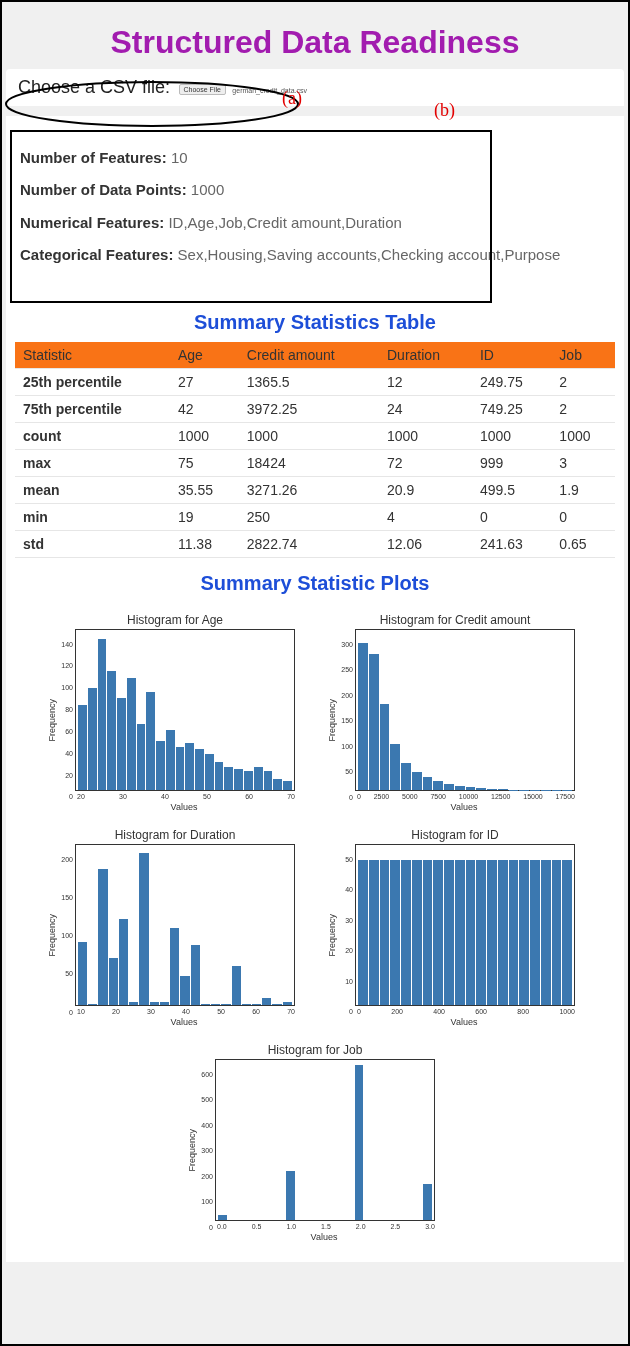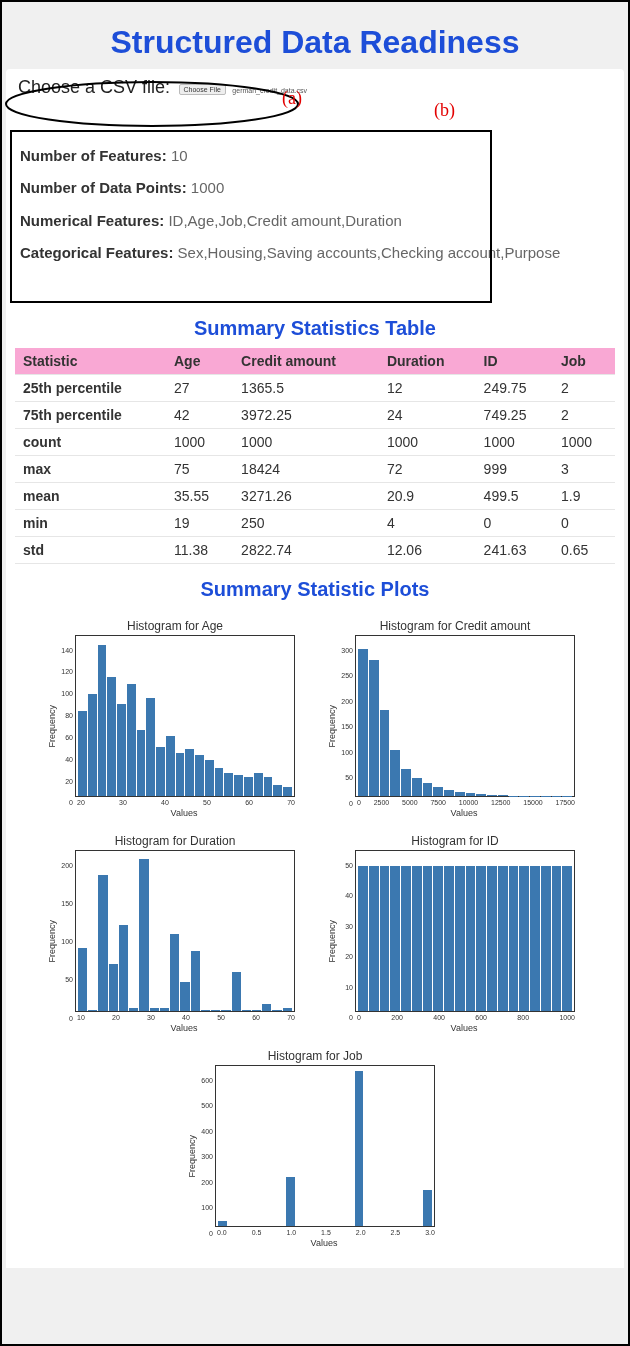--- a/index.html
+++ b/index.html
@@ -16,21 +16,21 @@
     background: #f0f0f0;
     border: 2px solid #000;
     box-sizing: border-box;
     position: relative;
   }
   .header {
     text-align: center;
     padding: 22px 10px 8px;
     font-size: 32px;
     font-weight: 700;
-    color: #1d4ed8;
+    color: #a21caf;
   }
   .filepicker-wrap {
     padding: 8px 10px 8px 12px;
     background: #fff;
     margin: 0 4px;
     border-top-left-radius: 4px;
     border-top-right-radius: 4px;
   }
   .filepicker-label {
     font-size: 18px;
@@ -46,23 +46,23 @@
     vertical-align: 1px;
     margin-left: 4px;
   }
   .chosen-file {
     font-size: 7px;
     color: #555;
     margin-left: 2px;
   }
 
   .info-box {
-    margin: 0 4px 0;
+    margin: 10px 4px 0;
     background: #fff;
-    padding: 28px 14px;
+    padding: 20px 14px;
     font-size: 15px;
     color: #666;
     line-height: 1.35;
   }
   .info-box p { margin: 12px 0; }
   .info-label { font-weight: 700; color: #333; }
 
   .content-bg {
     margin: 0 4px;
     background: #fff;
@@ -81,22 +81,22 @@
     width: 600px;
     margin: 0 auto;
     font-size: 14px;
   }
   table.stats th, table.stats td {
     text-align: left;
     padding: 5px 8px;
     border-bottom: 1px solid #e6e6e6;
   }
   table.stats thead th {
-    background: #f9a8d4;
-    font-weight: 700;
+    background: #f97316;
+    font-weight: 400;
   }
   table.stats tbody td:first-child {
     font-weight: 700;
   }
 
   .plots-wrap {
     width: 560px;
     margin: 10px auto 0;
     display: grid;
     grid-template-columns: 1fr 1fr;

